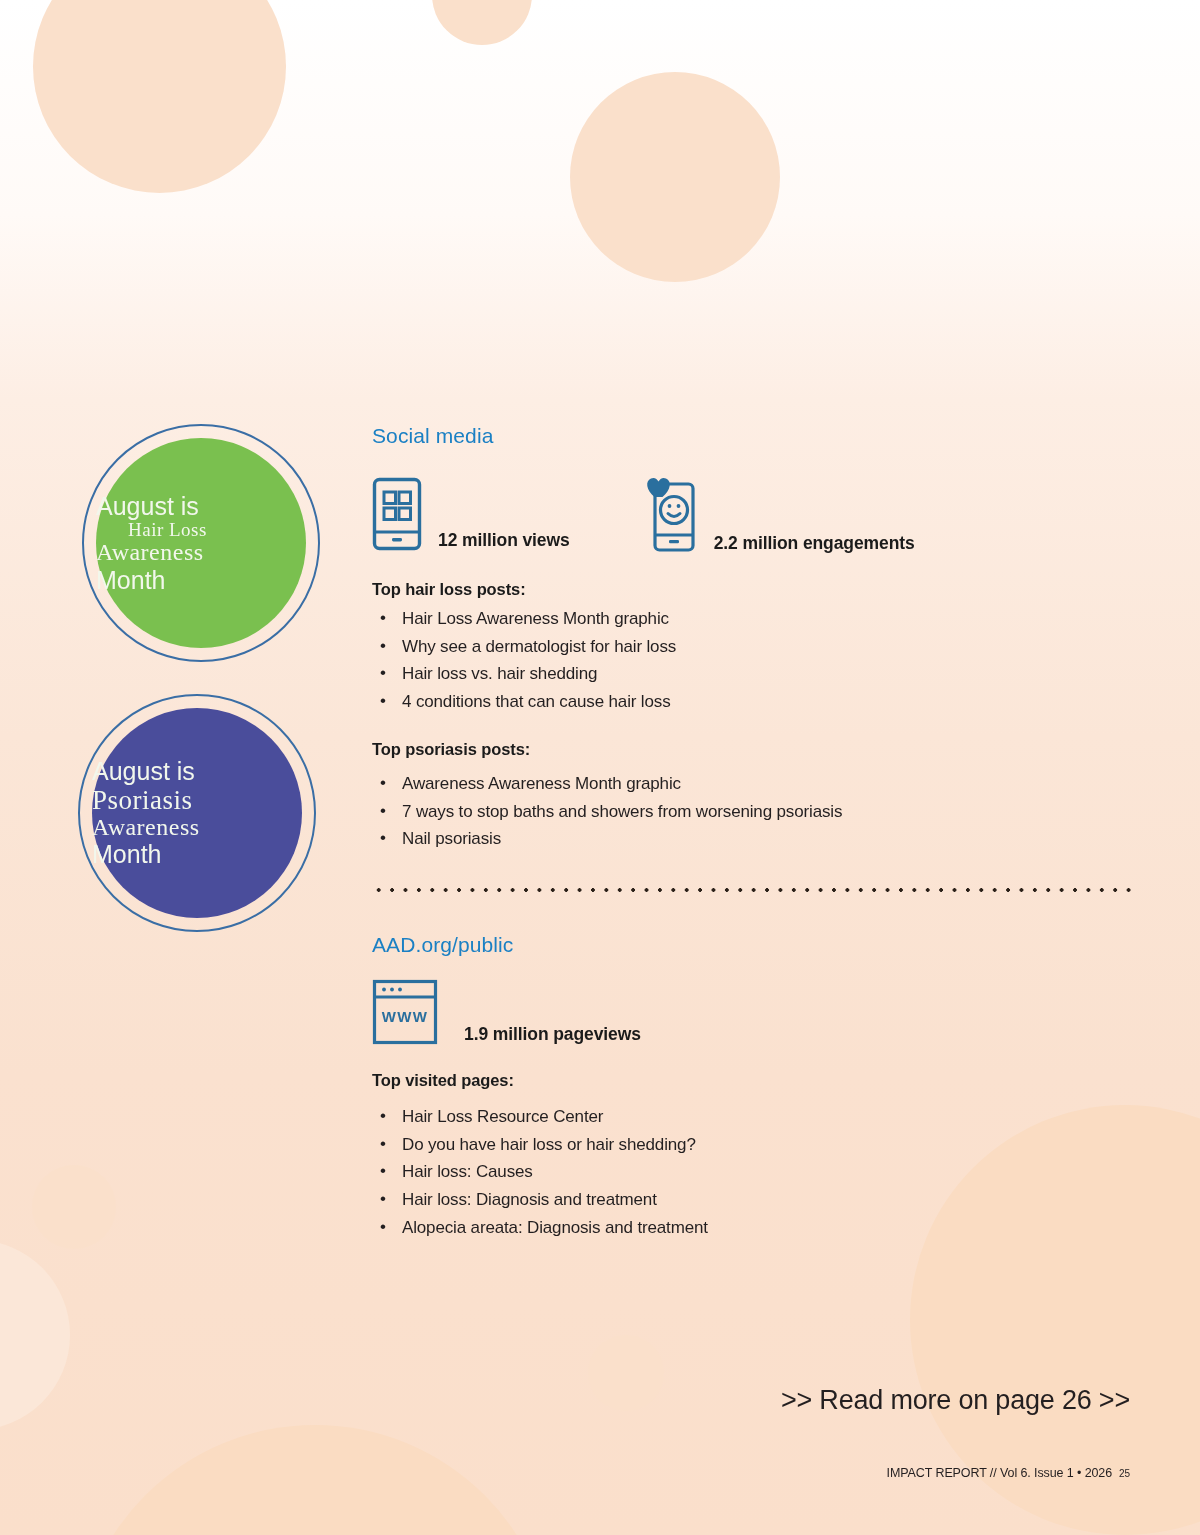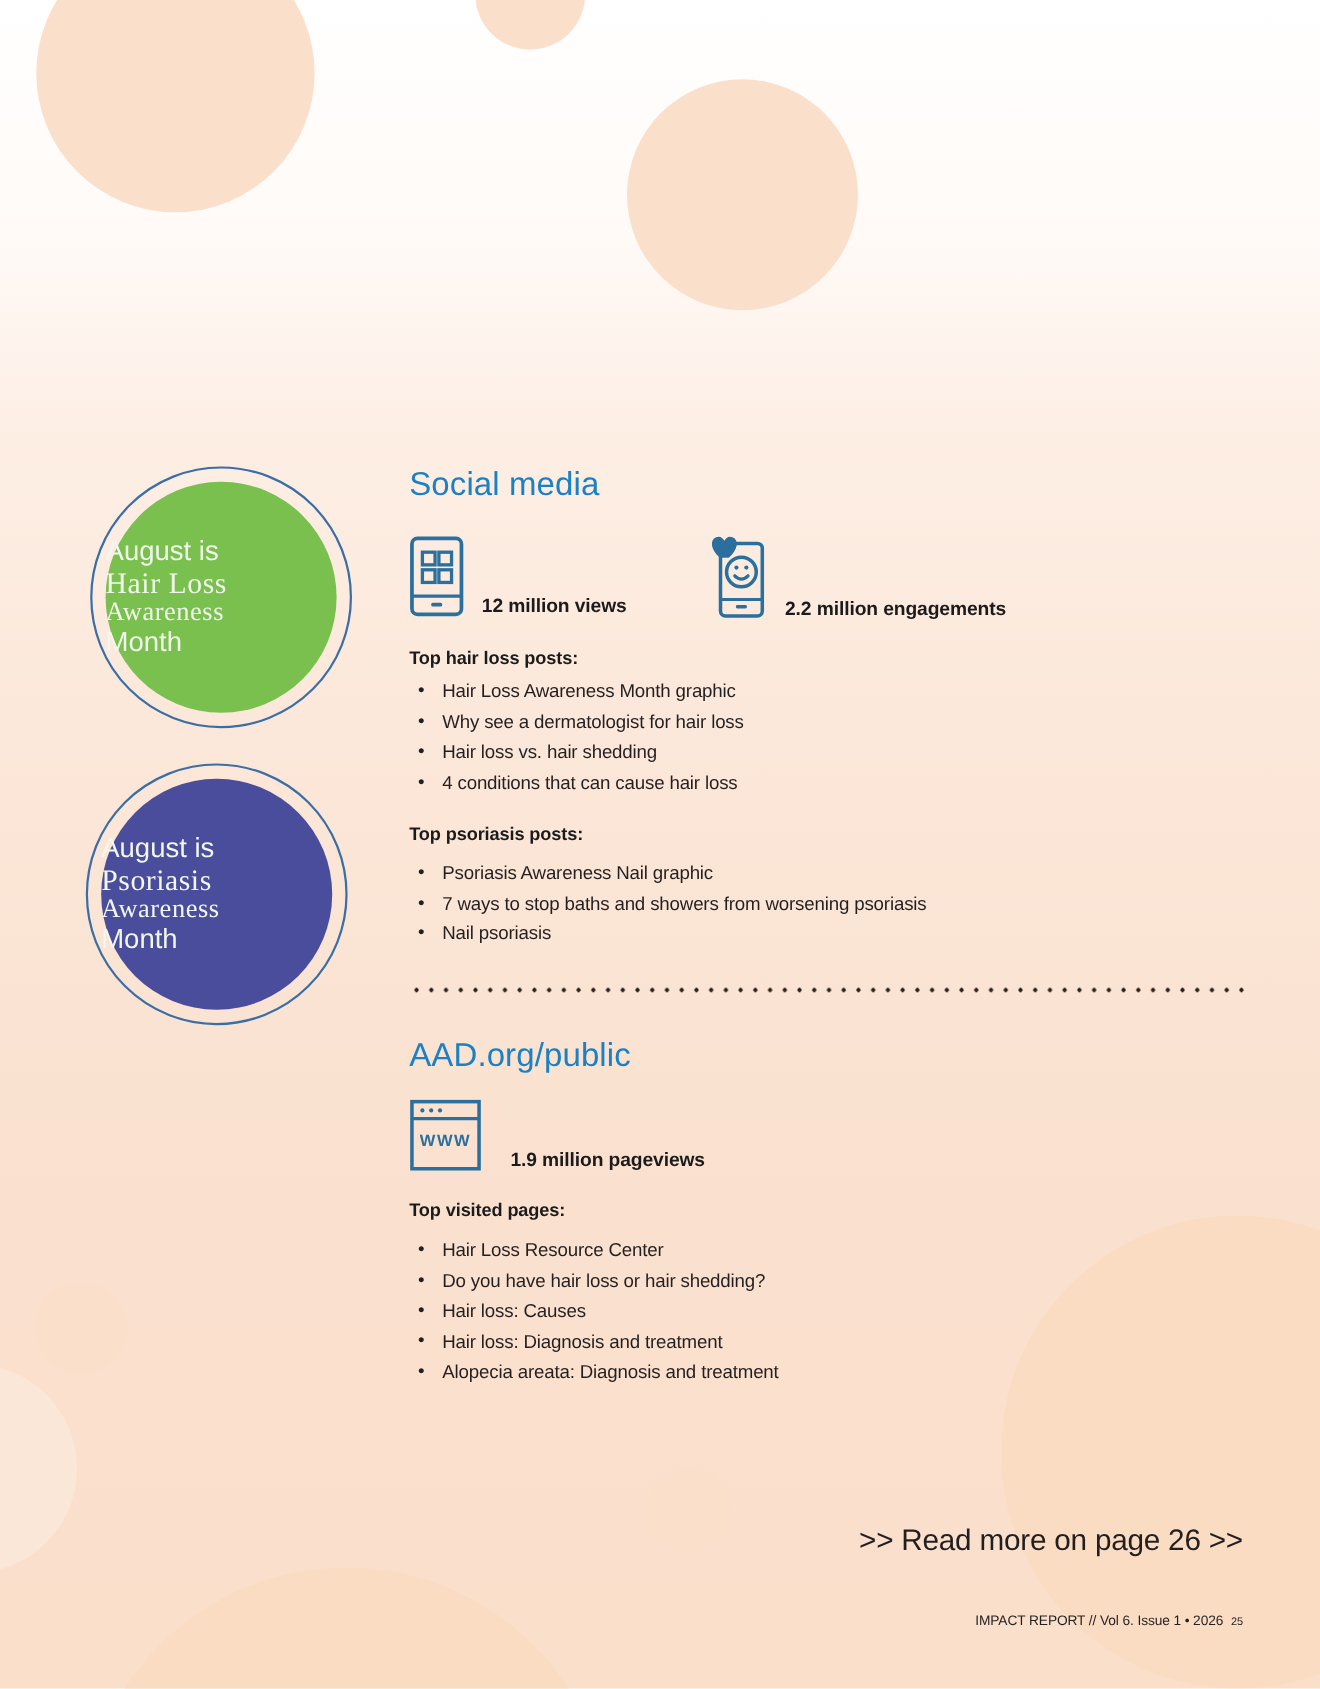--- a/index.html
+++ b/index.html
@@ -43,21 +43,21 @@
     align-items:flex-start;justify-content:center;
     text-align:center;line-height:1.06;
     color:#f2f7ec;
   }
   .badge .l-sans{font-family:"Liberation Sans", sans-serif;font-weight:400;}
   .badge .l-serif{font-family:"Liberation Serif", serif;font-weight:400;letter-spacing:.5px;}
 
   
   #col{position:absolute;left:372px;top:424px;width:790px;}
   .sec-head{
-    color:#1b80c4;font-size:30px;font-weight:400;
+    color:#1b80c4;font-size:21px;font-weight:400;
     letter-spacing:.1px;margin:0;
   }
   .stats{display:flex;align-items:center;margin-top:26px;}
   .stat{display:flex;align-items:flex-end;}
   .stat .label{
     font-size:17.5px;font-weight:700;color:#1b1b1b;
     margin-left:16px;white-space:nowrap;letter-spacing:-.1px;
   }
   .sub-head{
     font-size:16.5px;font-weight:700;color:#1b1b1b;
@@ -104,21 +104,21 @@
   <div class="blob soft" style="left:910px; top:1105px; width:430px;height:430px;"></div>
   <div class="blob" style="left:32px;  top:1165px; width:84px; height:84px;"></div>
   <div class="blob" style="left:588px;top:1335px; width:76px; height:76px;"></div>
   <div class="blob soft" style="left:75px; top:1425px; width:480px;height:480px;"></div>
   <div class="blob pale" style="left:-120px;top:1240px;width:190px;height:190px;"></div>
 
   <div class="badge" style="left:82px;top:424px;width:238px;height:238px;">
     <div class="ring"></div>
     <div class="disc" style="left:14px;top:14px;width:210px;height:210px;background:#7ac04f;">
       <span class="l-sans" style="font-size:25px;">August is</span>
-      <span class="l-serif" style="font-size:27px;margin-top:1px;">Hair Loss</span>
+      <span class="l-serif" style="font-size:19px;margin-top:1px;margin-left:32px;">Hair Loss</span>
       <span class="l-serif" style="font-size:24px;">Awareness</span>
       <span class="l-sans" style="font-size:25px;margin-top:1px;">Month</span>
     </div>
   </div>
 
   <div class="badge" style="left:78px;top:694px;width:238px;height:238px;">
     <div class="ring"></div>
     <div class="disc" style="left:14px;top:14px;width:210px;height:210px;background:#4a4d9b;">
       <span class="l-sans" style="font-size:25px;">August is</span>
       <span class="l-serif" style="font-size:27px;margin-top:1px;">Psoriasis</span>
@@ -172,21 +172,21 @@
         <li>Hair Loss Awareness Month graphic</li>
         <li>Why see a dermatologist for hair loss</li>
         <li>Hair loss vs. hair shedding</li>
         <li>4 conditions that can cause hair loss</li>
       </ul>
     </div>
 
     <div style="margin-top:24px;">
       <p class="sub-head">Top psoriasis posts:</p>
       <ul class="posts" style="margin-top:11px;">
-        <li>Psoriasis Awareness Nail graphic</li>
+        <li>Awareness Awareness Month graphic</li>
         <li>7 ways to stop baths and showers from worsening psoriasis</li>
         <li>Nail psoriasis</li>
       </ul>
     </div>
 
     <div class="dotted"></div>
 
     <h2 class="sec-head" style="margin-top:40px;">AAD.org/public</h2>
 
     <div class="stats" style="margin-top:22px;">

